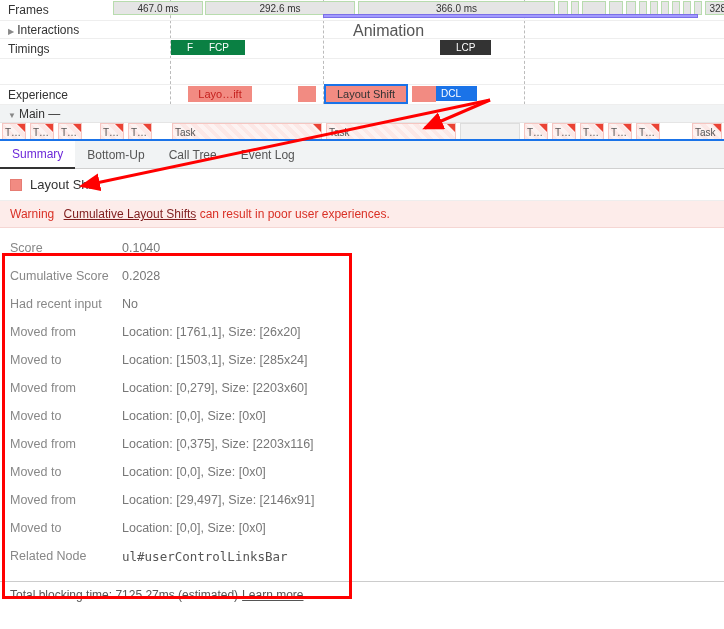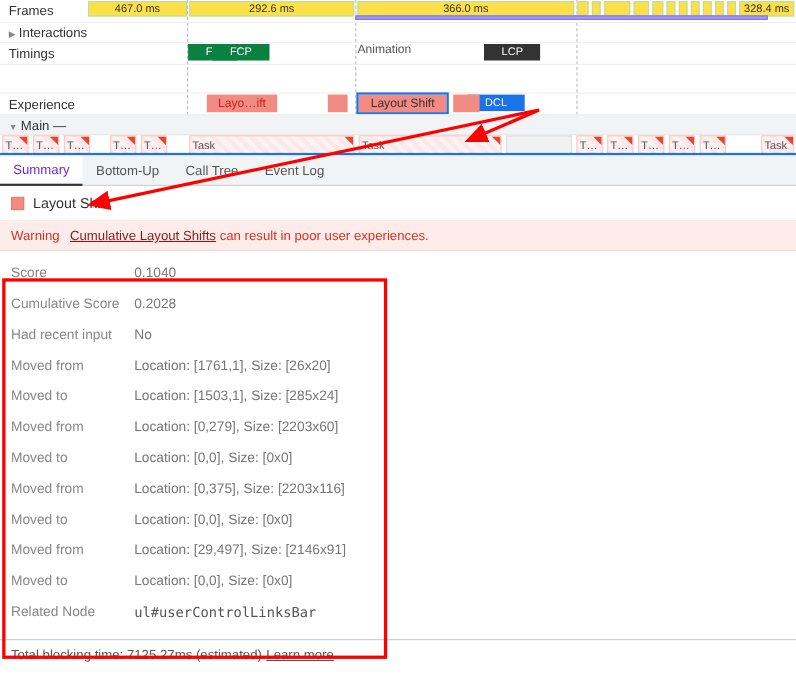--- a/index.html
+++ b/index.html
@@ -47,28 +47,29 @@
   }
   .track-content {
     position: relative;
     flex: 1;
     height: 100%;
   }
   .frame-block {
     position: absolute;
     top: 1px;
     height: 14px;
-    background: #fde047;
+    background: #e5e5e5;
     border: 1px solid #b8dcae;
     font-size: 10px;
     text-align: center;
     line-height: 14px;
     color: #333;
     overflow: hidden;
     white-space: nowrap;
+    margin-left: 33px;
   }
   .badge {
     position: absolute;
     top: 1px;
     height: 15px;
     font-size: 10px;
     line-height: 15px;
     color: #fff;
     padding: 0 16px;
     font-weight: 500;
@@ -224,23 +225,24 @@
     padding: 6px 10px;
     font-size: 12px;
     color: #555;
     display: flex;
     align-items: center;
     gap: 4px;
   }
   .footer a { color: #555; text-decoration: underline; }
   .interaction-label {
     position:absolute;
-    top:18px;
-    font-size:11px;
+    top:1px;
+    font-size:16px;
     color:#555;
+    margin-left:28px;
   }
 </style>
 </head>
 <body>
 
 <div class="timeline" style="position:relative;">
   <div class="vline" style="left:170px;"></div>
   <div class="vline" style="left:323px;"></div>
   <div class="vline" style="left:524px;"></div>
 

